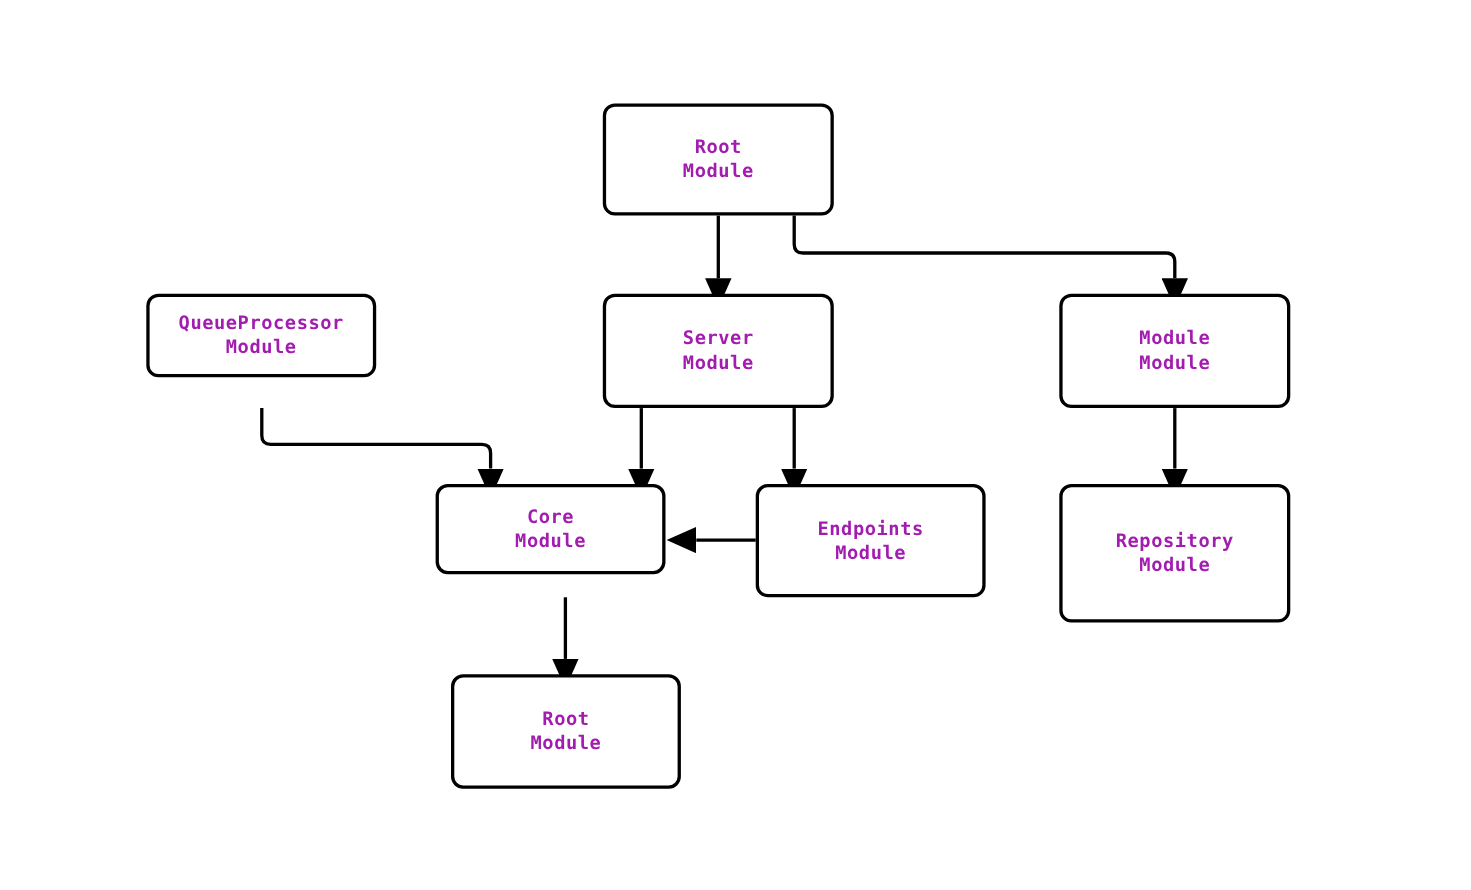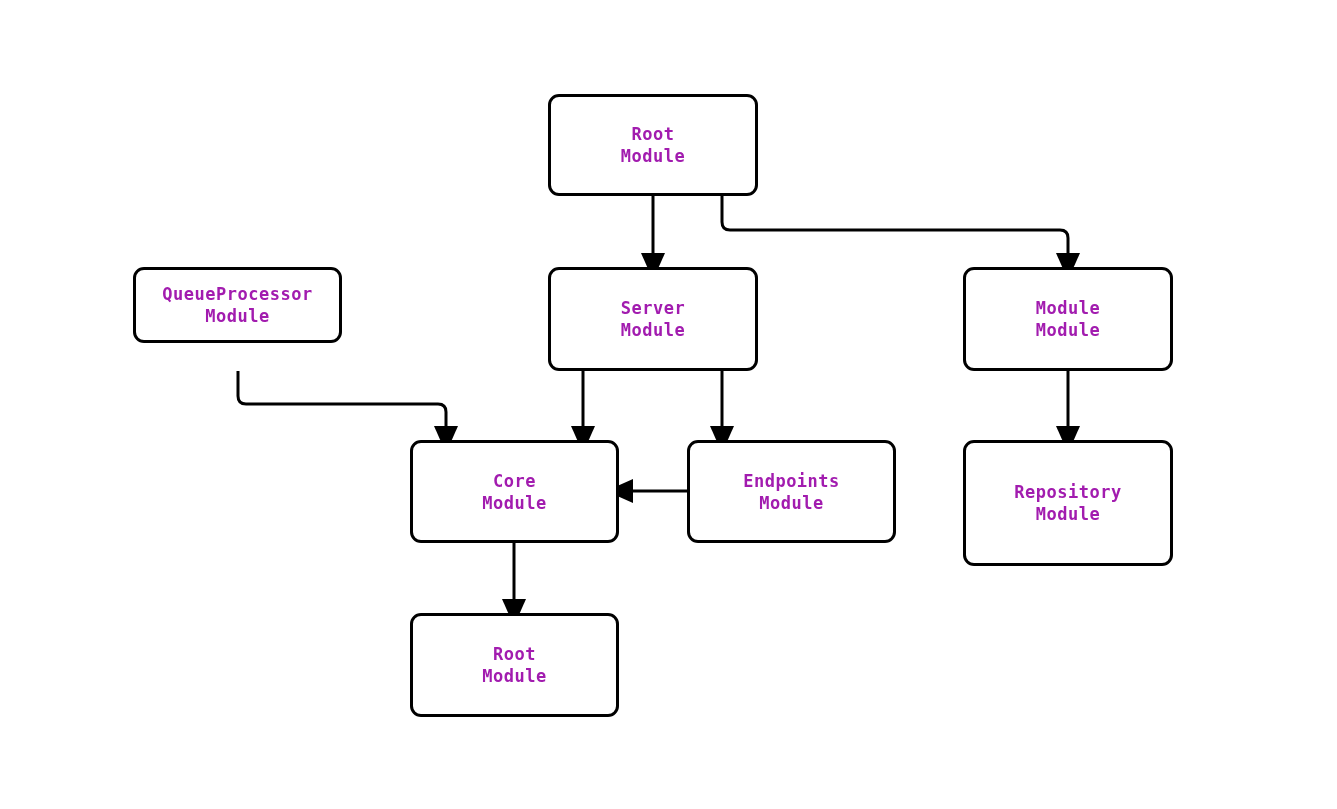--- a/index.html
+++ b/index.html
@@ -91,21 +91,21 @@
   <div class="node" style="left:548px; top:267px; width:210px; height:104px;">
     <div class="node-line">Server</div>
     <div class="node-line">Module</div>
   </div>
 
   <div class="node" style="left:963px; top:267px; width:210px; height:104px;">
     <div class="node-line">Module</div>
     <div class="node-line">Module</div>
   </div>
 
-  <div class="node" style="left:410px; top:440px; width:209px; height:103px;">
+  <div class="node" style="left:396px; top:440px; width:209px; height:82px;">
     <div class="node-line">Core</div>
     <div class="node-line">Module</div>
   </div>
 
   <div class="node" style="left:687px; top:440px; width:209px; height:103px;">
     <div class="node-line">Endpoints</div>
     <div class="node-line">Module</div>
   </div>
 
   <div class="node" style="left:963px; top:440px; width:210px; height:126px;">

